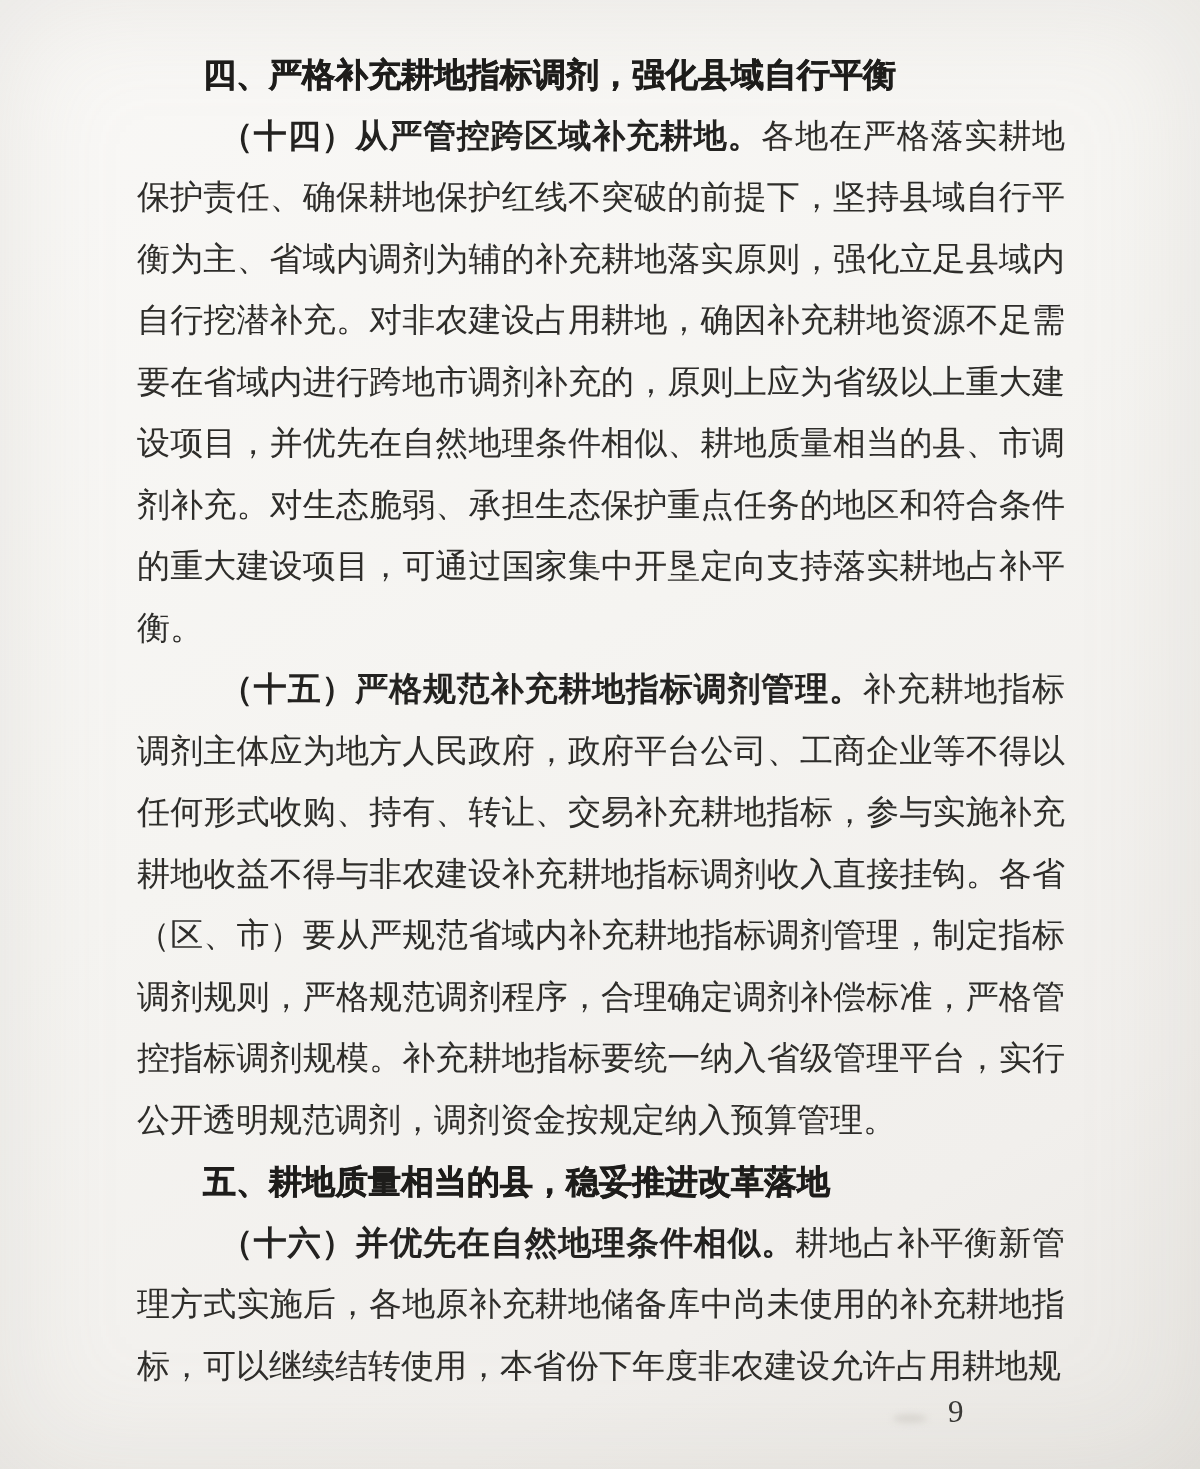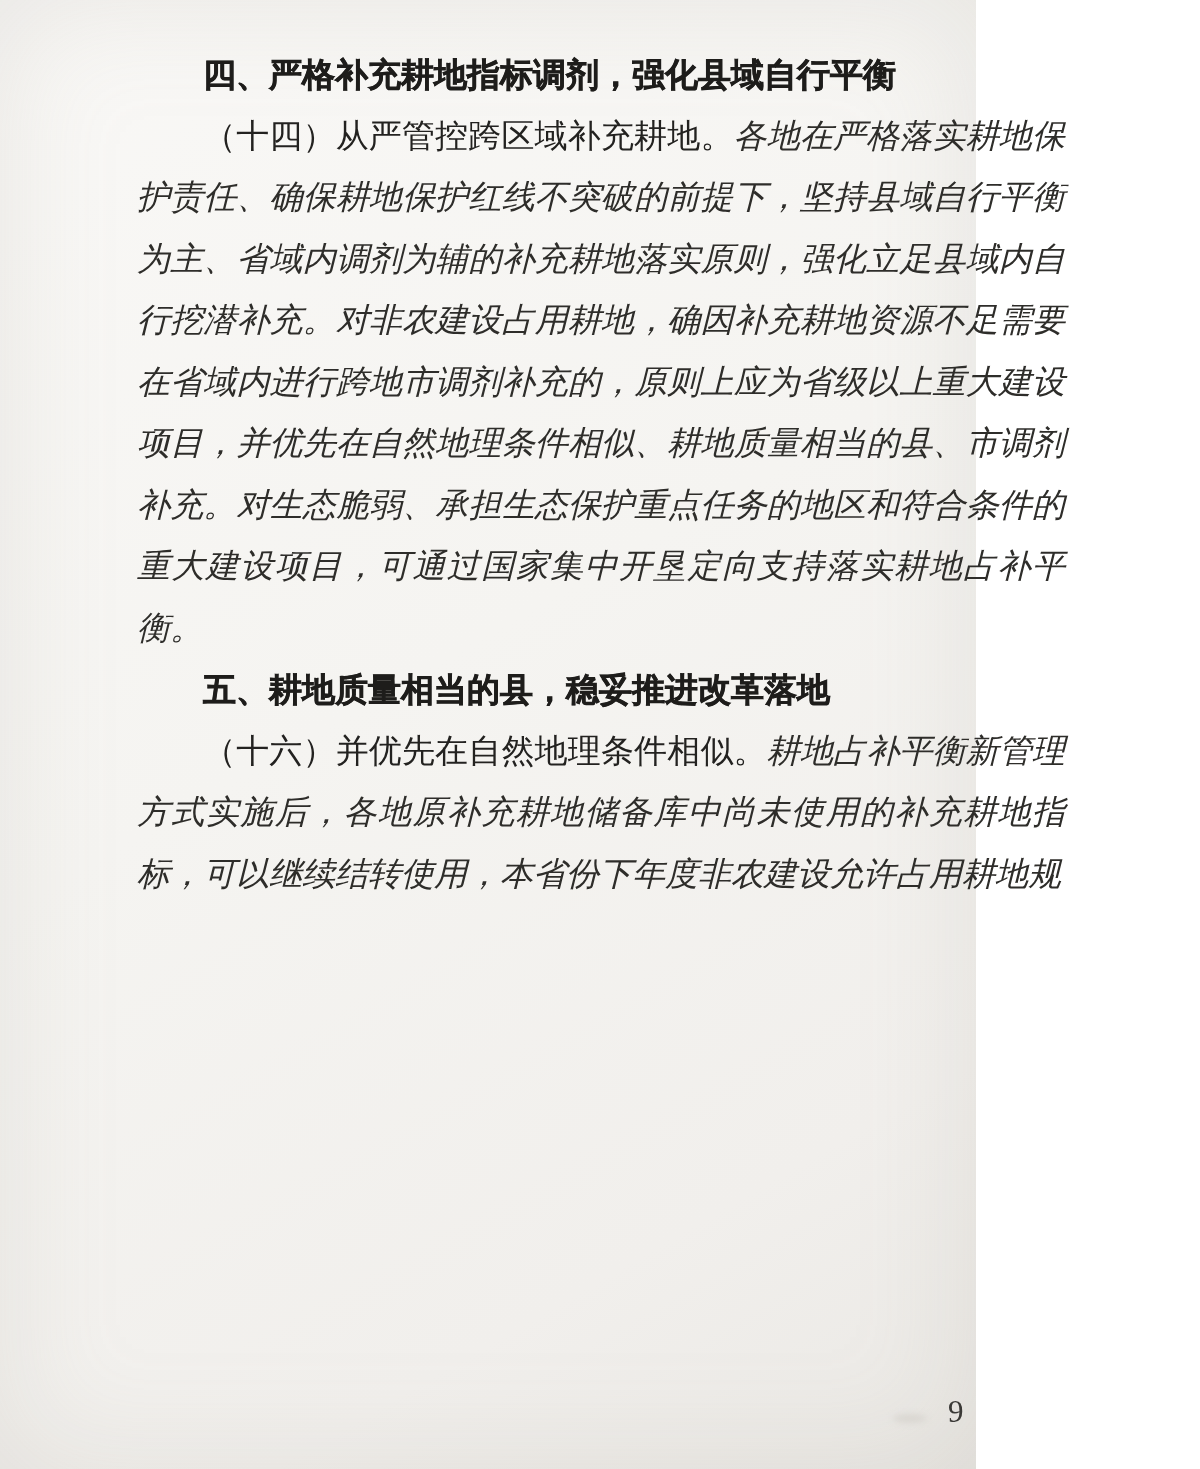--- a/index.html
+++ b/index.html
@@ -6,21 +6,21 @@
 
   html, body {
     width: 1200px;
     height: 1469px;
     overflow: hidden;
     font-family: "Liberation Serif", serif;
   }
 
   .page {
     position: relative;
-    width: 976px;
+    width: 1200px;
     height: 1469px;
     background: linear-gradient(150deg, #f9f8f6 0%, #f5f4f1 45%, #f1efec 80%, #eae8e4 100%);
     box-shadow: inset 0 0 120px rgba(160,155,145,0.18);
   }
 
   .text-block {
     position: absolute;
     left: 137px;
     top: 44px;
     width: 928px;
@@ -38,27 +38,27 @@
     text-indent: 2em;
     -webkit-text-stroke: 0.6px #1e1d1b;
   }
 
   .para {
     text-indent: 2em;
     font-weight: 400;
   }
 
   .para .lead {
-    font-weight: 400;
+    font-weight: 700;
     color: #232220;
+    margin-left: 17px;
   }
 
   .para .body {
     color: #2e2d2a;
-    font-style: italic;
   }
 
   .page-number {
     position: absolute;
     left: 948px;
     top: 1394px;
     font-size: 31px;
     color: #3a3936;
     font-family: "Liberation Serif", serif;
   }
@@ -82,20 +82,23 @@
   <div class="text-block">
 
     <div class="section-heading">
       <span>四、严格补充耕地指标调剂，强化县域自行平衡</span>
     </div>
 
     <div class="para">
       <span class="lead">（十四）从严管控跨区域补充耕地。</span><span class="body">各地在严格落实耕地保护责任、确保耕地保护红线不突破的前提下，坚持县域自行平衡为主、省域内调剂为辅的补充耕地落实原则，强化立足县域内自行挖潜补充。对非农建设占用耕地，确因补充耕地资源不足需要在省域内进行跨地市调剂补充的，原则上应为省级以上重大建设项目，并优先在自然地理条件相似、耕地质量相当的县、市调剂补充。对生态脆弱、承担生态保护重点任务的地区和符合条件的重大建设项目，可通过国家集中开垦定向支持落实耕地占补平衡。</span>
     </div>
 
+    <div class="para">
+      <span class="lead">（十五）严格规范补充耕地指标调剂管理。</span><span class="body">补充耕地指标调剂主体应为地方人民政府，政府平台公司、工商企业等不得以任何形式收购、持有、转让、交易补充耕地指标，参与实施补充耕地收益不得与非农建设补充耕地指标调剂收入直接挂钩。各省（区、市）要从严规范省域内补充耕地指标调剂管理，制定指标调剂规则，严格规范调剂程序，合理确定调剂补偿标准，严格管控指标调剂规模。补充耕地指标要统一纳入省级管理平台，实行公开透明规范调剂，调剂资金按规定纳入预算管理。</span>
+    </div>
 
     <div class="section-heading">
       <span>五、耕地质量相当的县，稳妥推进改革落地</span>
     </div>
 
     <div class="para">
       <span class="lead">（十六）并优先在自然地理条件相似。</span><span class="body">耕地占补平衡新管理方式实施后，各地原补充耕地储备库中尚未使用的补充耕地指标，可以继续结转使用，本省份下年度非农建设允许占用耕地规</span>
     </div>
 
   </div>

